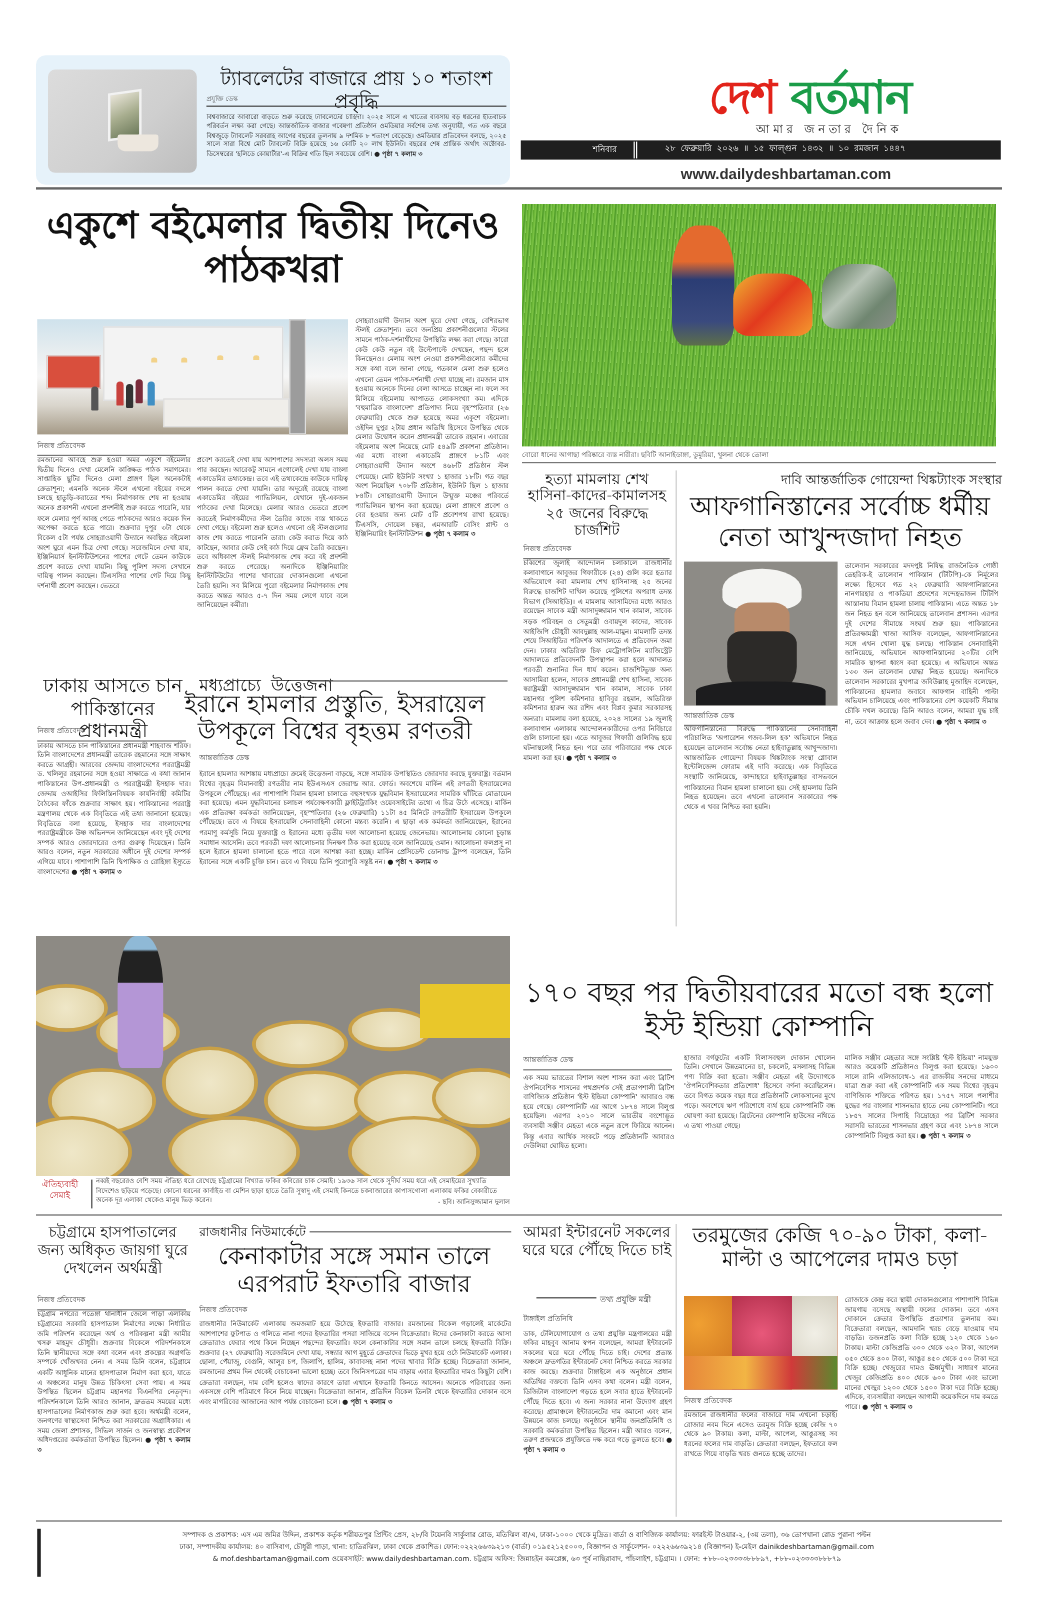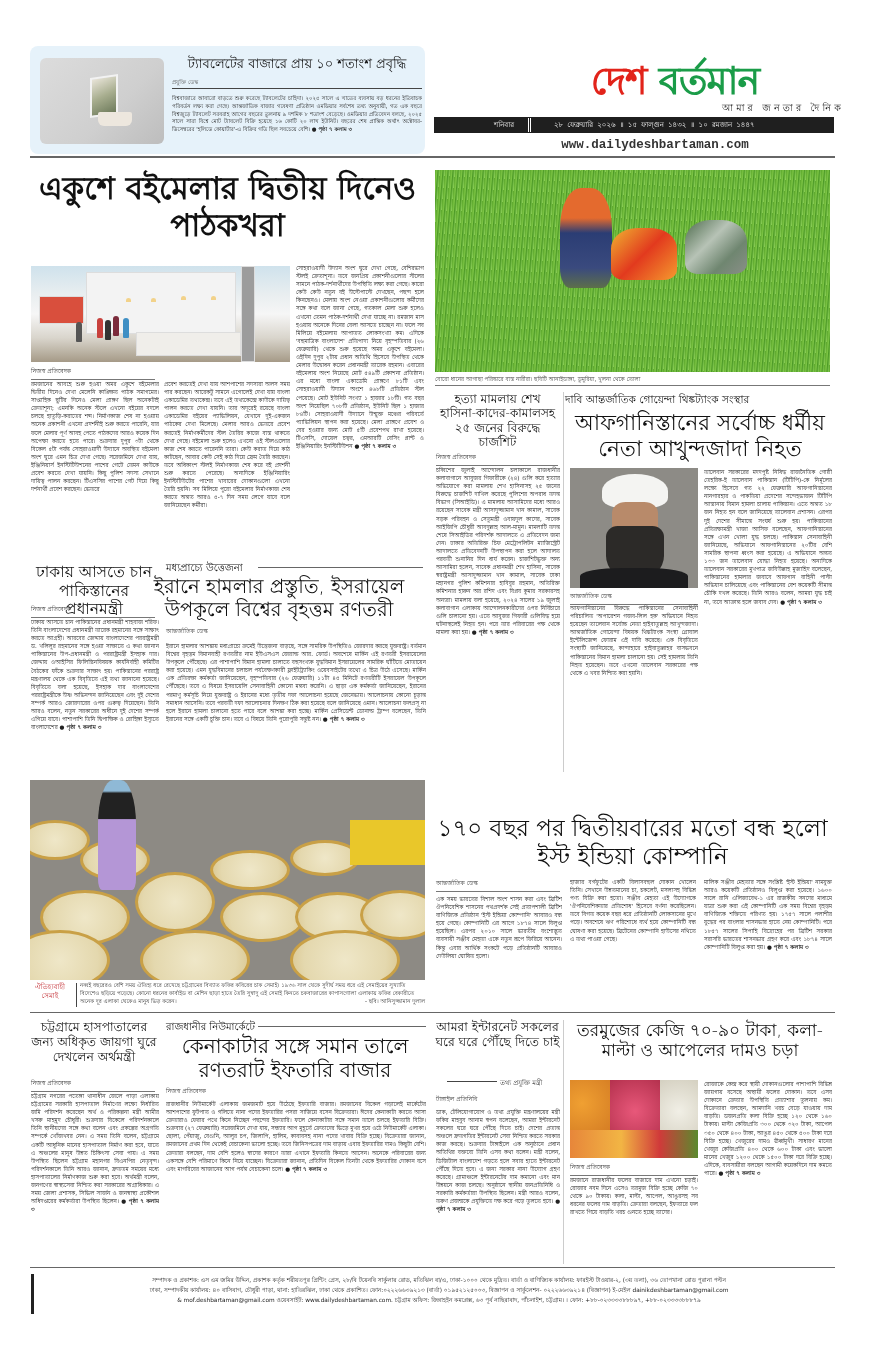--- a/index.html
+++ b/index.html
@@ -11,73 +11,73 @@
   .headline { font-family: "DejaVu Sans", sans-serif; font-weight: 300; color: #111; text-align: center; line-height: 1.2; }
   .cont { font-weight: bold; }
   .img { overflow: hidden; }
 
   
   #teaser { left: 30px; top: 46px; width: 395px; height: 108px; background: #e6f2fa; border-radius: 8px; }
   #teaser-img { left: 40px; top: 58px; width: 124px; height: 86px; border-radius: 6px;
     background: linear-gradient(135deg, #dcdcdc 0%, #cfcfcf 60%, #bdbdbd 100%); }
   .tab-screen { position:absolute; left:50px; top:18px; width:28px; height:40px; background: linear-gradient(160deg,#e8e4d8,#a7ad8e 50%,#6d7a5b); border:2px solid #f2f2f2; transform: skewY(-8deg); }
   .tab-stand { position:absolute; left:58px; top:54px; width:34px; height:14px; background:#ede7de; border-radius:2px 2px 6px 6px; }
-  #teaser-title { left: 172px; top: 56px; width: 250px; font-size: 13px; }
+  #teaser-title { left: 172px; top: 56px; width: 250px; font-size: 16px; }
   #teaser-byline { left: 172px; top: 79px; width: 250px; font-size: 5.5px; color:#555; border-bottom:1px solid #444; padding-bottom:1px; }
   #teaser-body { left: 172px; top: 95px; width: 250px; height: 58px; font-size: 5.4px; line-height: 7.8px; }
 
   
   #masthead { left: 540px; top: 58px; width: 270px; height: 46px; text-align: center; font-size: 38px; font-weight: bold; line-height: 46px; letter-spacing: -1px; }
   #mast-desh { color: #e2231a; }
   #mast-bartaman { color: #1a9c48; }
-  #tagline { left: 644px; top: 101px; width: 200px; font-size: 9.5px; letter-spacing: 3.2px; color:#222;text-align:right; }
+  #tagline { left: 630px; top: 101px; width: 200px; font-size: 9.5px; letter-spacing: 3.2px; color:#222; }
   #datebar { left: 434px; top: 117px; width: 400px; height: 16px; background: #1f1f1f; color: #fff; font-size: 7px; line-height: 16px; }
   #dateday { position:absolute; left: 60px; top:0; }
   #datesep { position:absolute; left: 94px; top:0; width:3px; border-left:1px solid #fff; border-right:1px solid #fff; height:14px; margin-top:1px; }
   #datefull { position:absolute; left: 120px; top:0;font-family:Liberation Mono, monospace; }
-  #website { left: 540px; top: 138px; width: 230px; font-family: Liberation Mono, monospace; font-weight: bold; font-size: 12.5px; color:#333; text-align: center; }
+  #website { left: 540px; top: 138px; width: 230px; font-family: Liberation Sans, sans-serif; font-weight: bold; font-size: 12.5px; color:#333; text-align: center; }
   #top-rule { left: 30px; top: 156px; width: 805px; height: 2px; background:#666; }
 
   
   #lead-headline { left: 30px; top: 170px; width: 395px; font-size: 31px; font-weight: bold; }
   #lead-img { left: 31px; top: 266px; width: 259px; height: 96px;
     background: linear-gradient(180deg, #cfe2ec 0%, #e9eef0 30%, #f6f6f6 50%, #d9d5cc 75%, #a59a87 100%); }
   .stall { position:absolute; background:#f3f3f3; border:1px solid #ddd; }
   .lamp { position:absolute; width:5px; height:4px; background:#f2d28a; border-radius:50% 50% 0 0; }
   .person { position:absolute; width:6px; height:20px; border-radius:3px 3px 1px 1px; }
   #lead-byline { left: 31px; top: 366px; width: 124px; }
   #lead-col1 { left: 31px; top: 380px; width: 128px; height: 140px; }
   #lead-col2 { left: 164px; top: 380px; width: 126px; height: 138px; }
   #lead-col3 { left: 296px; top: 264px; width: 128px; height: 266px; }
 
   
   #pk-headline { left: 30px; top: 563px; width: 128px; font-size: 15.5px; }
   #pk-byline { left: 31px; top: 604px; width: 124px; }
   #pk-body { left: 31px; top: 618px; width: 128px; height: 150px; }
 
   
-  #iran-kicker { left: 166px; top: 560px; width: 260px; font-size: 10px; }
+  #iran-kicker { left: 166px; top: 560px; width: 260px; font-size: 14px; font-family: Liberation Mono, monospace; }
   #iran-kicker-line { left: 258px; top: 567px; width: 165px; height:1px; background:#666; }
   #iran-headline { left: 148px; top: 575px; width: 262px; font-size: 19.5px; }
   #iran-byline { left: 166px; top: 626px; width: 80px; border-bottom:none; }
   #iran-body { left: 166px; top: 642px; width: 260px; height: 130px; }
 
   
   #paddy-img { left: 435px; top: 170px; width: 395px; height: 202px;
     background: repeating-linear-gradient(95deg, #5fab2f 0px, #7cc444 2px, #4d9a27 3px, #88cc55 5px); }
   .figure { position:absolute; border-radius: 40% 40% 20% 20%; }
   #paddy-caption { left: 435px; top: 375px; width: 395px; font-size: 5.6px; color:#444; border-bottom:1px solid #777; padding-bottom:1px; }
 
   
   #hasina-headline { left: 435px; top: 392px; width: 125px; font-size: 12px; }
   #hasina-byline { left: 436px; top: 452px; width: 122px; }
   #hasina-body { left: 436px; top: 466px; width: 124px; height: 306px; }
 
   
-  #afg-kicker { left: 565px; top: 392px; width: 270px; text-align:left; font-size: 10.5px; }
+  #afg-kicker { left: 565px; top: 392px; width: 270px; text-align:right; font-size: 10.5px; }
   #afg-headline { left: 565px; top: 410px; width: 270px; font-size: 21.5px; }
   #afg-img { left: 570px; top: 468px; width: 128px; height: 120px; background: #8d8b86; }
   #afg-img-byline { left: 570px; top: 591px; width: 128px; }
   #afg-col-right { left: 704px; top: 468px; width: 128px; height: 296px; }
   #afg-col-left { left: 570px; top: 604px; width: 128px; height: 160px; }
 
   
   #shemai-img { left: 30px; top: 780px; width: 395px; height: 200px; background: #8d8a84; }
   .tray { position:absolute; border-radius:50%; border:3px solid #c9a046; background: radial-gradient(circle, #efe7c8 0%, #e4d8ae 70%, #d9c58e 100%); }
   #shemai-cap-label { left: 30px; top: 983px; width: 40px; font-size: 7px; color: #c0272d; text-align: center; line-height: 9px; }
@@ -257,21 +257,21 @@
 
 <div class="abs headline" id="ctg-headline">চট্টগ্রামে হাসপাতালের জন্য অধিকৃত জায়গা ঘুরে দেখলেন অর্থমন্ত্রী</div>
 <div class="abs byline" id="ctg-byline">নিজস্ব প্রতিবেদক</div>
 <div class="abs body-text" id="ctg-body">
   <span>চট্টগ্রাম নগরের পতেঙ্গা থানাধীন জেলে পাড়া এলাকায় চট্টগ্রামের সরকারি হাসপাতাল নির্মাণের লক্ষ্যে নির্ধারিত জমি পরিদর্শন করেছেন অর্থ ও পরিকল্পনা মন্ত্রী আমীর খসরু মাহমুদ চৌধুরী। শুক্রবার বিকেলে পরিদর্শনকালে তিনি স্থানীয়দের সঙ্গে কথা বলেন এবং প্রকল্পের অগ্রগতি সম্পর্কে খোঁজখবর নেন। এ সময় তিনি বলেন, চট্টগ্রামে একটি আধুনিক মানের হাসপাতাল নির্মাণ করা হবে, যাতে এ অঞ্চলের মানুষ উন্নত চিকিৎসা সেবা পায়। এ সময় উপস্থিত ছিলেন চট্টগ্রাম মহানগর বিএনপির নেতৃবৃন্দ। পরিদর্শনকালে তিনি আরও জানান, দ্রুততম সময়ের মধ্যে হাসপাতালের নির্মাণকাজ শুরু করা হবে। অর্থমন্ত্রী বলেন, জনগণের স্বাস্থ্যসেবা নিশ্চিত করা সরকারের অগ্রাধিকার। এ সময় জেলা প্রশাসক, সিভিল সার্জন ও জনস্বাস্থ্য প্রকৌশল অধিদপ্তরের কর্মকর্তারা উপস্থিত ছিলেন।</span>
   <span class="cont">● পৃষ্ঠা ৭ কলাম ৩</span>
 </div>
 
 <div class="abs" id="nm-kicker">রাজধানীর নিউমার্কেটে</div>
 <div class="abs" id="nm-kicker-line"></div>
-<div class="abs headline" id="nm-headline">কেনাকাটার সঙ্গে সমান তালে রণতরাট ইফতারি বাজার</div>
+<div class="abs headline" id="nm-headline">কেনাকাটার সঙ্গে সমান তালে এরপরাট ইফতারি বাজার</div>
 <div class="abs byline" id="nm-byline">নিজস্ব প্রতিবেদক</div>
 <div class="abs body-text" id="nm-body">
   <span>রাজধানীর নিউমার্কেট এলাকায় জমজমাট হয়ে উঠেছে ইফতারি বাজার। রমজানের বিকেল গড়ালেই মার্কেটের আশপাশের ফুটপাত ও গলিতে নানা পদের ইফতারির পসরা সাজিয়ে বসেন বিক্রেতারা। ঈদের কেনাকাটা করতে আসা ক্রেতারাও ফেরার পথে কিনে নিচ্ছেন পছন্দের ইফতারি। ফলে কেনাকাটার সঙ্গে সমান তালে চলছে ইফতারি বিক্রি। শুক্রবার (২৭ ফেব্রুয়ারি) সরেজমিনে দেখা যায়, সন্ধ্যার আগ মুহূর্তে ক্রেতাদের ভিড়ে মুখর হয়ে ওঠে নিউমার্কেট এলাকা। ছোলা, পেঁয়াজু, বেগুনি, আলুর চপ, জিলাপি, হালিম, কাবাবসহ নানা পদের খাবার বিক্রি হচ্ছে। বিক্রেতারা জানান, রমজানের প্রথম দিন থেকেই বেচাকেনা ভালো হচ্ছে। তবে জিনিসপত্রের দাম বাড়ায় এবার ইফতারির দামও কিছুটা বেশি। ক্রেতারা বলছেন, দাম বেশি হলেও স্বাদের কারণে তারা এখানে ইফতারি কিনতে আসেন। অনেকে পরিবারের জন্য একসঙ্গে বেশি পরিমাণে কিনে নিয়ে যাচ্ছেন। বিক্রেতারা জানান, প্রতিদিন বিকেল তিনটা থেকে ইফতারির দোকান বসে এবং মাগরিবের আজানের আগ পর্যন্ত বেচাকেনা চলে।</span>
   <span class="cont">● পৃষ্ঠা ৭ কলাম ৩</span>
 </div>
 
 <div class="abs headline" id="net-headline">আমরা ইন্টারনেট সকলের ঘরে ঘরে পৌঁছে দিতে চাই</div>
 <div class="abs" id="net-sub-line"></div>
 <div class="abs" id="net-sub">তথ্য প্রযুক্তি মন্ত্রী</div>
 <div class="abs byline" id="net-byline">টাঙ্গাইল প্রতিনিধি</div>

